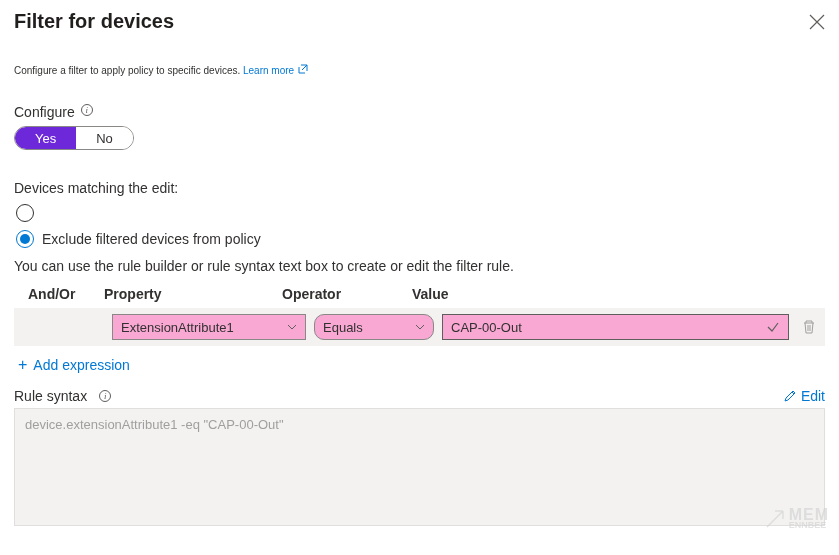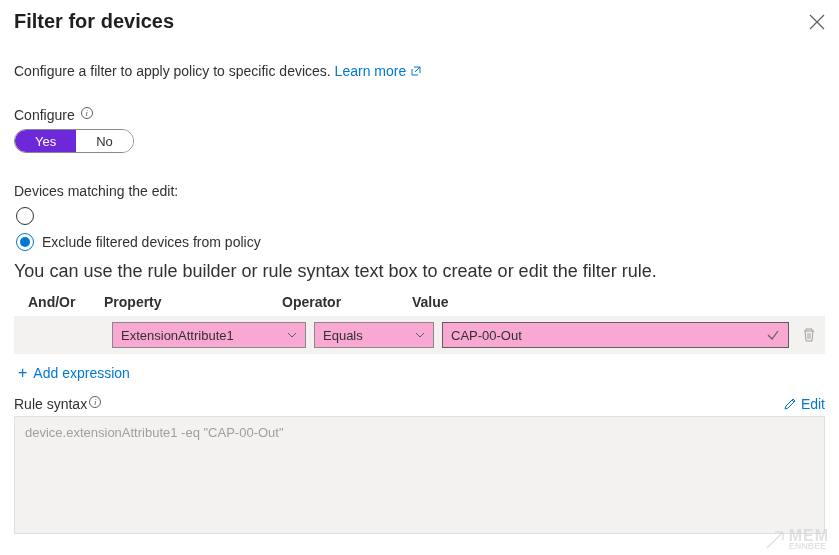--- a/index.html
+++ b/index.html
@@ -1,55 +1,55 @@
 <!DOCTYPE html>
 <html><head>
 <meta charset="utf-8">
 <style>
   * { box-sizing: border-box; margin: 0; padding: 0; font-family: "Segoe UI", -apple-system, sans-serif; }
   body { background: #fff; width: 839px; height: 555px; padding: 10px 14px; color: #323130; font-size: 14px; position: relative; }
   .header { display: flex; justify-content: space-between; align-items: flex-start; margin-bottom: 30px; }
   .title { font-size: 20px; font-weight: 600; color: #201f1e; }
   .close-x { width: 16px; height: 16px; cursor: pointer; color: #605e5c; margin-top: 4px; }
-  .intro { margin-bottom: 28px; font-size: 14px; color: #323130; }
+  .intro { margin-bottom: 28px; font-size: 10px; color: #323130; }
   .link { color: #0078d4; text-decoration: none; cursor: pointer; }
   .ext-icon { display: inline-block; vertical-align: -1px; }
   .configure-label { font-size: 14px; color: #323130; margin-bottom: 6px; display: flex; align-items: flex-start; gap: 6px; }
   .info-icon { width: 12px; height: 12px; border: 1px solid #605e5c; border-radius: 50%; display: inline-flex; align-items: center; justify-content: center; font-size: 9px; color: #605e5c; font-style: italic; font-family: serif; }
   .pill-toggle { display: inline-flex; border: 1px solid #8a8886; border-radius: 20px; overflow: hidden; height: 24px; margin-bottom: 30px; }
   .pill-opt { padding: 0 20px; font-size: 13px; display: flex; align-items: center; cursor: pointer; }
   .pill-opt.active { background: #6d28d9; color: #fff; border-radius: 20px 0 0 20px; }
   .pill-opt:not(.active) { background: #fff; color: #323130; }
   .section-label { font-size: 14px; margin-bottom: 8px; color: #323130; }
   .radio-row { display: flex; align-items: center; gap: 8px; margin-bottom: 8px; margin-left: 2px; cursor: pointer; }
   .radio { width: 18px; height: 18px; border: 1px solid #323130; border-radius: 50%; display: flex; align-items: center; justify-content: center; flex-shrink: 0; }
   .radio.selected { border-color: #0078d4; }
   .radio.selected::after { content: ""; width: 10px; height: 10px; background: #0078d4; border-radius: 50%; }
-  .hint { margin-top: 10px; margin-bottom: 8px; font-size: 18px; color: #323130; }
+  .hint { margin-top: 10px; margin-bottom: 8px; font-size: 14px; color: #323130; }
   .rule-header { display: flex; font-weight: 600; font-size: 14px; padding: 4px 0 6px 0; }
   .col-andor { width: 90px; padding-left: 14px; }
   .col-prop { width: 178px; }
   .col-op { width: 130px; }
   .col-val { flex: 1; }
   .rule-row { display: flex; align-items: center; background: #f3f2f1; padding: 6px 8px; gap: 8px; }
   .spacer-andor { width: 82px; }
   .dropdown { background: #f9a8d4; border: 1px solid #8a8886; height: 26px; display: flex; align-items: center; justify-content: space-between; padding: 0 8px; font-size: 13px; cursor: pointer; }
   .dd-prop { width: 194px; }
-  .dd-op { width: 120px; }
+  .dd-op { width: 120px; border-radius: 10px; }
   .dd-val { flex: 1; border-color: #605e5c; }
   .chevron { width: 10px; height: 10px; }
   .check { width: 14px; height: 14px; color: #605e5c; }
   .trash { width: 16px; height: 16px; color: #a19f9d; cursor: pointer; margin-left: 4px; }
   .add-expr { display: flex; align-items: center; gap: 6px; color: #0078d4; font-size: 14px; cursor: pointer; margin-top: 10px; margin-left: 4px; }
   .plus { font-size: 16px; font-weight: 300; }
   .syntax-header { display: flex; justify-content: space-between; align-items: center; margin-top: 14px; margin-bottom: 4px; }
-  .syntax-label { display: flex; gap: 2px; font-size: 14px; }
+  .syntax-label { display: flex; align-items: center; gap: 12px; font-size: 14px; }
   .edit-link { display: flex; align-items: center; gap: 4px; color: #0078d4; font-size: 14px; cursor: pointer; }
   .syntax-box { width: 100%; height: 118px; background: #f3f2f1; border: 1px solid #e1dfdd; padding: 8px 10px; font-size: 13px; color: #a19f9d; resize: none; font-family: inherit; }
-  .watermark { position: absolute; right: 10px; bottom: 4px; color: #d0d0d0; font-size: 16px; font-weight: 600; letter-spacing: 1px; display: flex; align-items: center; gap: 2px; opacity: 0.6; pointer-events: none; }
+  .watermark { position: absolute; right: 10px; bottom: 25px; color: #d0d0d0; font-size: 16px; font-weight: 600; letter-spacing: 1px; display: flex; align-items: center; gap: 2px; opacity: 0.6; pointer-events: none; }
   .wm-sub { font-size: 9px; letter-spacing: 0; display: block; margin-top: -4px; }
 </style>
 </head>
 <body>
 
 
 
 <div class="header">
   <div class="title">Filter for devices</div>
   <svg class="close-x" viewBox="0 0 16 16">

